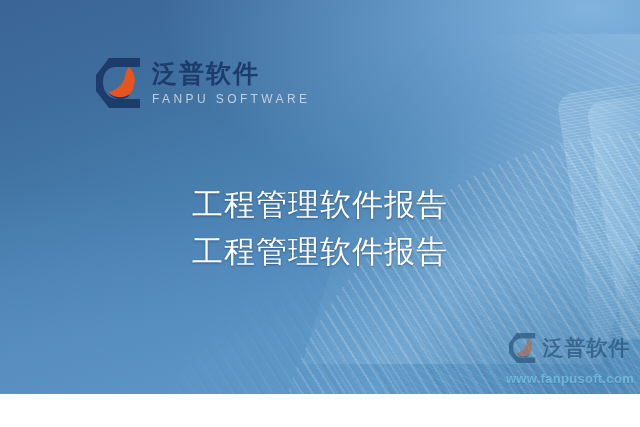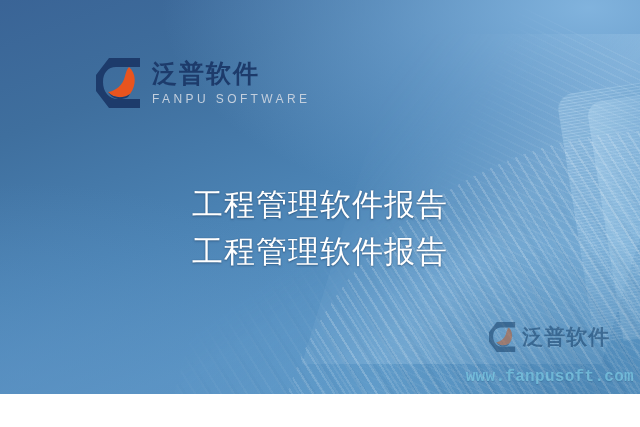--- a/index.html
+++ b/index.html
@@ -147,23 +147,23 @@
   }
   .wm-row{display:flex;align-items:center;gap:5px;}
   .wm-mark{width:28px;height:30px;display:block;}
   .wm-cn{
     font-family:"Liberation Sans","DejaVu Sans",sans-serif;
     font-size:21px;font-weight:700;color:#1f4a74;
     letter-spacing:1px;white-space:nowrap;
     text-shadow:0 1px 0 rgba(200,230,250,.25);
   }
   .wm-url{
-    font-family:Liberation Mono, monospace;
-    font-size:16px;font-weight:700;color:#7fd0e8;
-    letter-spacing:.3px;margin-top:16px;white-space:nowrap;
+    font-family:Liberation Sans, sans-serif;
+    font-size:13px;font-weight:700;color:#7fd0e8;
+    letter-spacing:.3px;margin-top:8px;white-space:nowrap;
     text-shadow:0 1px 1px rgba(20,60,95,.35);
   }
 </style>
 </head>
 <body>
 
 <div class="banner">
 
   <div class="sky"></div>
 

